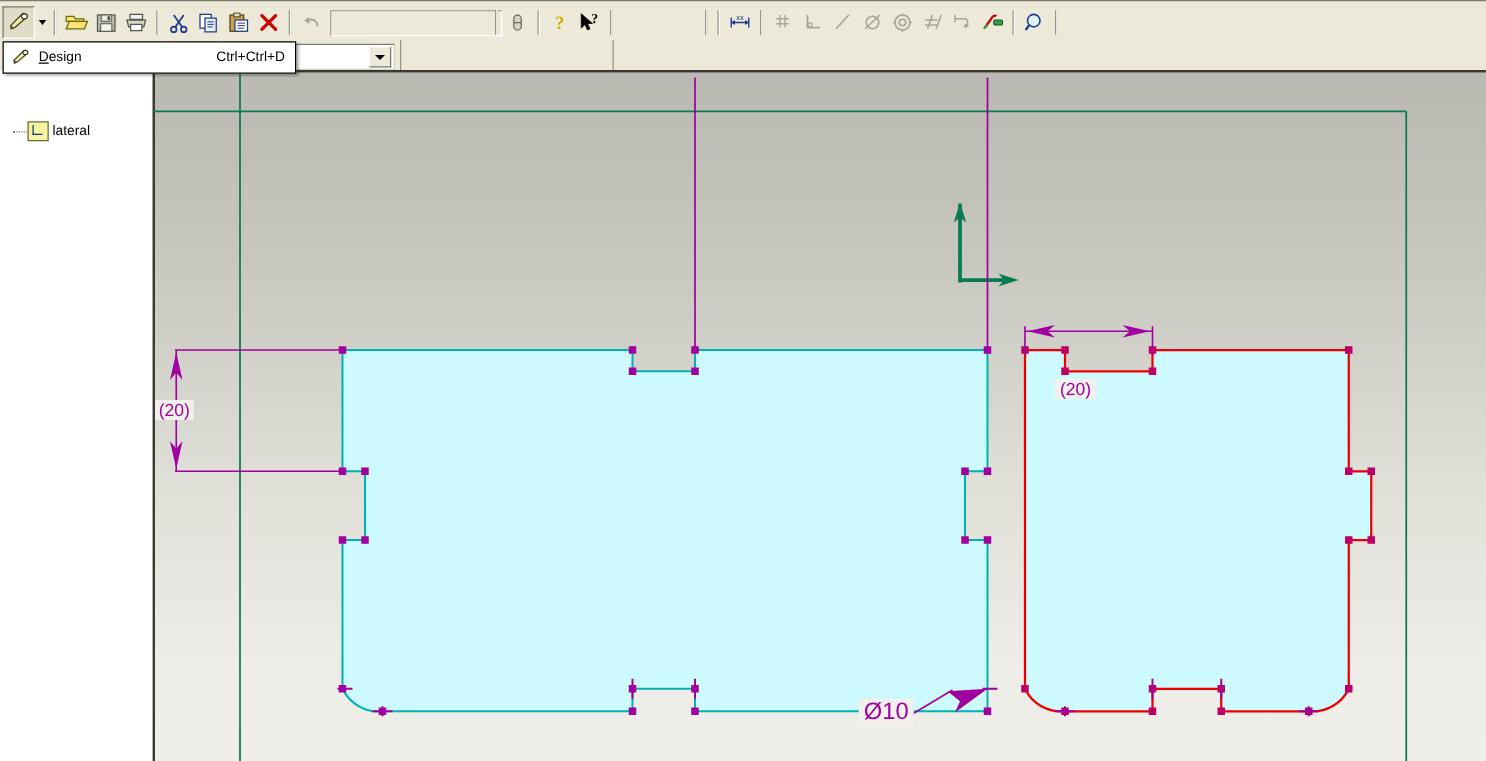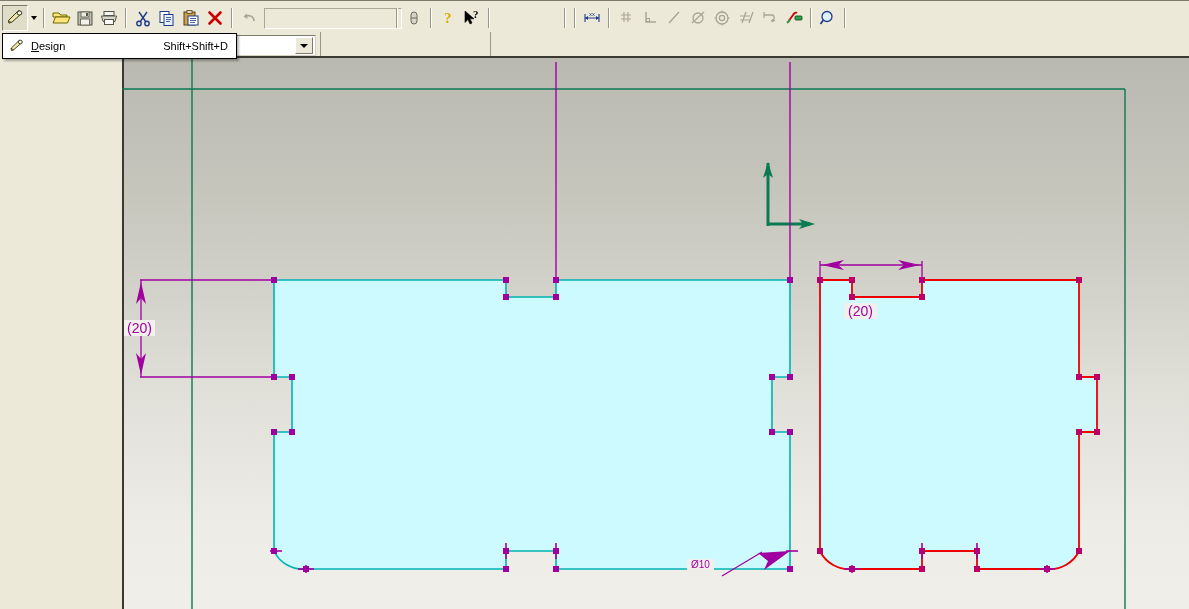--- a/index.html
+++ b/index.html
@@ -472,20 +472,27 @@
     <div class="combo">
       <div class="combo-text"></div>
       <div class="combo-btn">
           <i></i>
         </div>
     </div>
     <div class="row2-divider"></div>
     <div class="row2-divider2"></div>
   </div>
 
+  <div class="treepanel">
+    <div class="tree-item">
+      <div class="tree-dots"></div>
+      <div class="tree-ico"></div>
+      <div class="tree-label">lateral</div>
+    </div>
+  </div>
 
   <div class="canvas">
     <div class="canvas-leftedge"></div>
 
     <svg class="svgwrap" viewBox="0 0 1067 553">
 
       <g>
         <line x1="70" y1="0" x2="70" y2="553" stroke="#0a7a53" stroke-width="1.4"></line>
         <line x1="0" y1="31" x2="1003" y2="31" stroke="#0a7a53" stroke-width="1.4"></line>
         <line x1="1003" y1="31" x2="1003" y2="553" stroke="#0a7a53" stroke-width="1.4"></line>
@@ -637,33 +644,33 @@
       <g>
         <line x1="600" y1="518" x2="640" y2="494" stroke="#a000a0" stroke-width="1.2"></line>
         <path d="M668 493 L636 495 L646 503 L642 512 Z" fill="#a000a0"></path>
       </g>
     </svg>
 
     <div style="position:absolute; left:2px; top:262px; background:#f2f0ec; padding:0 3px; color:#a000a0; font-size:14px; font-family:'Liberation Sans', sans-serif;">(20)</div>
 
     <div style="position:absolute; left:722px; top:245px; background:#f2f0ec; padding:0 4px; color:#a000a0; font-size:14px; font-family:'Liberation Sans', sans-serif;">(20)</div>
 
-    <div style="position:absolute; left:565px; top:501px; background:#f2f0ec; padding:0 4px; color:#a000a0; font-size:10px; font-family:'Liberation Sans', sans-serif;">Ø10</div>
+    <div style="position:absolute; left:565px; top:501px; background:#f2f0ec; padding:0 4px; color:#a000a0; font-size:19px; font-family:'Liberation Sans', sans-serif;">Ø10</div>
   </div>
 
   <div class="menu">
 
     <div class="menu-item">
       <span class="mi-icon">
         <svg width="16" height="15" viewBox="0 0 16 15">
           <path d="M2.5 11.5 L5 10.5 L12.5 4 C13.4 3.2 12.7 1.8 11.7 1.4 C10.8 0.8 9.6 1.6 9.2 2.4 L2.2 9.2 Z" fill="#efe6a8" stroke="#3a3a18" stroke-width="0.9"></path>
           <ellipse cx="11.3" cy="3" rx="2" ry="1.7" fill="#ffffff" stroke="#3a3a18" stroke-width="0.9"></ellipse>
           <path d="M2.5 11.5 L2.2 9.2 L4.4 10.9 Z" fill="#cfc070" stroke="#3a3a18" stroke-width="0.7"></path>
         </svg>
       </span>
       <span class="mi-label"><u>D</u>esign</span>
-      <span class="mi-accel">Shift+Shift+D</span>
+      <span class="mi-accel">Ctrl+Ctrl+D</span>
     </div>
 
 
   </div>
 
 </div>
 
 </body></html>

